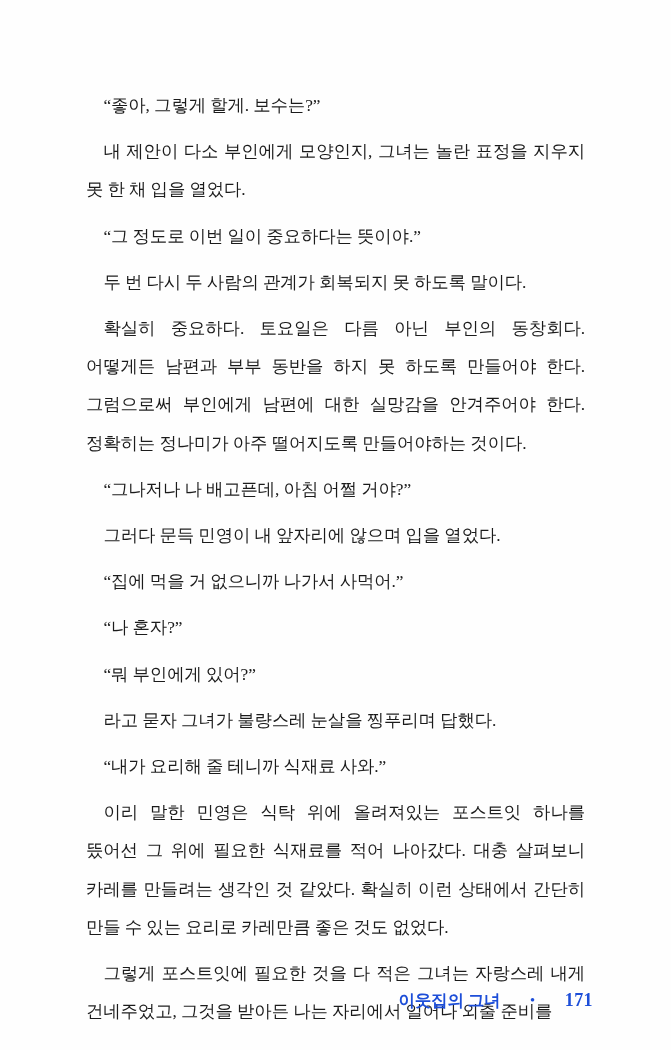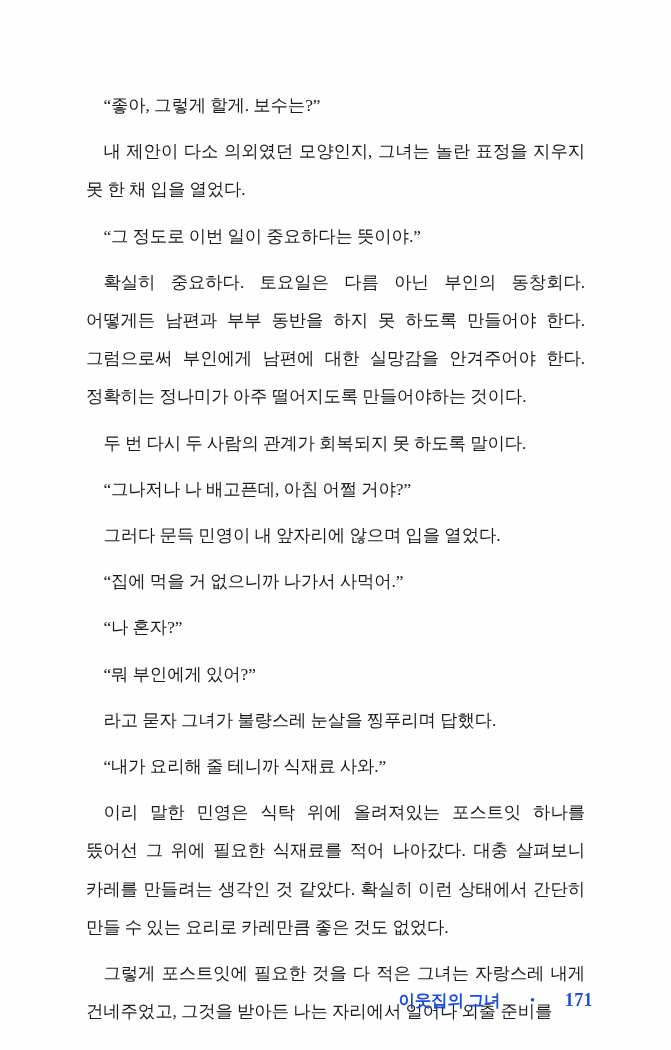--- a/index.html
+++ b/index.html
@@ -65,24 +65,24 @@
     letter-spacing: 0.4px;
     text-align: center;
   }
 </style>
 </head>
 <body>
 
 <div class="page">
   <div class="body-text">
     <p class="para dialogue">“좋아, 그렇게 할게. 보수는?”</p>
-    <p class="para">내 제안이 다소 의외였던 모양인지, 그녀는 놀란 표정을 지우지 못 한 채 입을 열었다.</p>
+    <p class="para">내 제안이 다소 부인에게 모양인지, 그녀는 놀란 표정을 지우지 못 한 채 입을 열었다.</p>
     <p class="para dialogue">“그 정도로 이번 일이 중요하다는 뜻이야.”</p>
+    <p class="para">두 번 다시 두 사람의 관계가 회복되지 못 하도록 말이다.</p>
     <p class="para">확실히 중요하다. 토요일은 다름 아닌 부인의 동창회다. 어떻게든 남편과 부부 동반을 하지 못 하도록 만들어야 한다. 그럼으로써 부인에게 남편에 대한 실망감을 안겨주어야 한다. 정확히는 정나미가 아주 떨어지도록 만들어야하는 것이다.</p>
-    <p class="para">두 번 다시 두 사람의 관계가 회복되지 못 하도록 말이다.</p>
     <p class="para dialogue">“그나저나 나 배고픈데, 아침 어쩔 거야?”</p>
     <p class="para">그러다 문득 민영이 내 앞자리에 않으며 입을 열었다.</p>
     <p class="para dialogue">“집에 먹을 거 없으니까 나가서 사먹어.”</p>
     <p class="para dialogue">“나 혼자?”</p>
     <p class="para dialogue">“뭐 부인에게 있어?”</p>
     <p class="para">라고 묻자 그녀가 불량스레 눈살을 찡푸리며 답했다.</p>
     <p class="para dialogue">“내가 요리해 줄 테니까 식재료 사와.”</p>
     <p class="para">이리 말한 민영은 식탁 위에 올려져있는 포스트잇 하나를 뜼어선 그 위에 필요한 식재료를 적어 나아갔다. 대충 살펴보니 카레를 만들려는 생각인 것 같았다. 확실히 이런 상태에서 간단히 만들 수 있는 요리로 카레만큼 좋은 것도 없었다.</p>
     <p class="para">그렇게 포스트잇에 필요한 것을 다 적은 그녀는 자랑스레 내게 건네주었고, 그것을 받아든 나는 자리에서 일어나 외출 준비를</p>
   </div>

